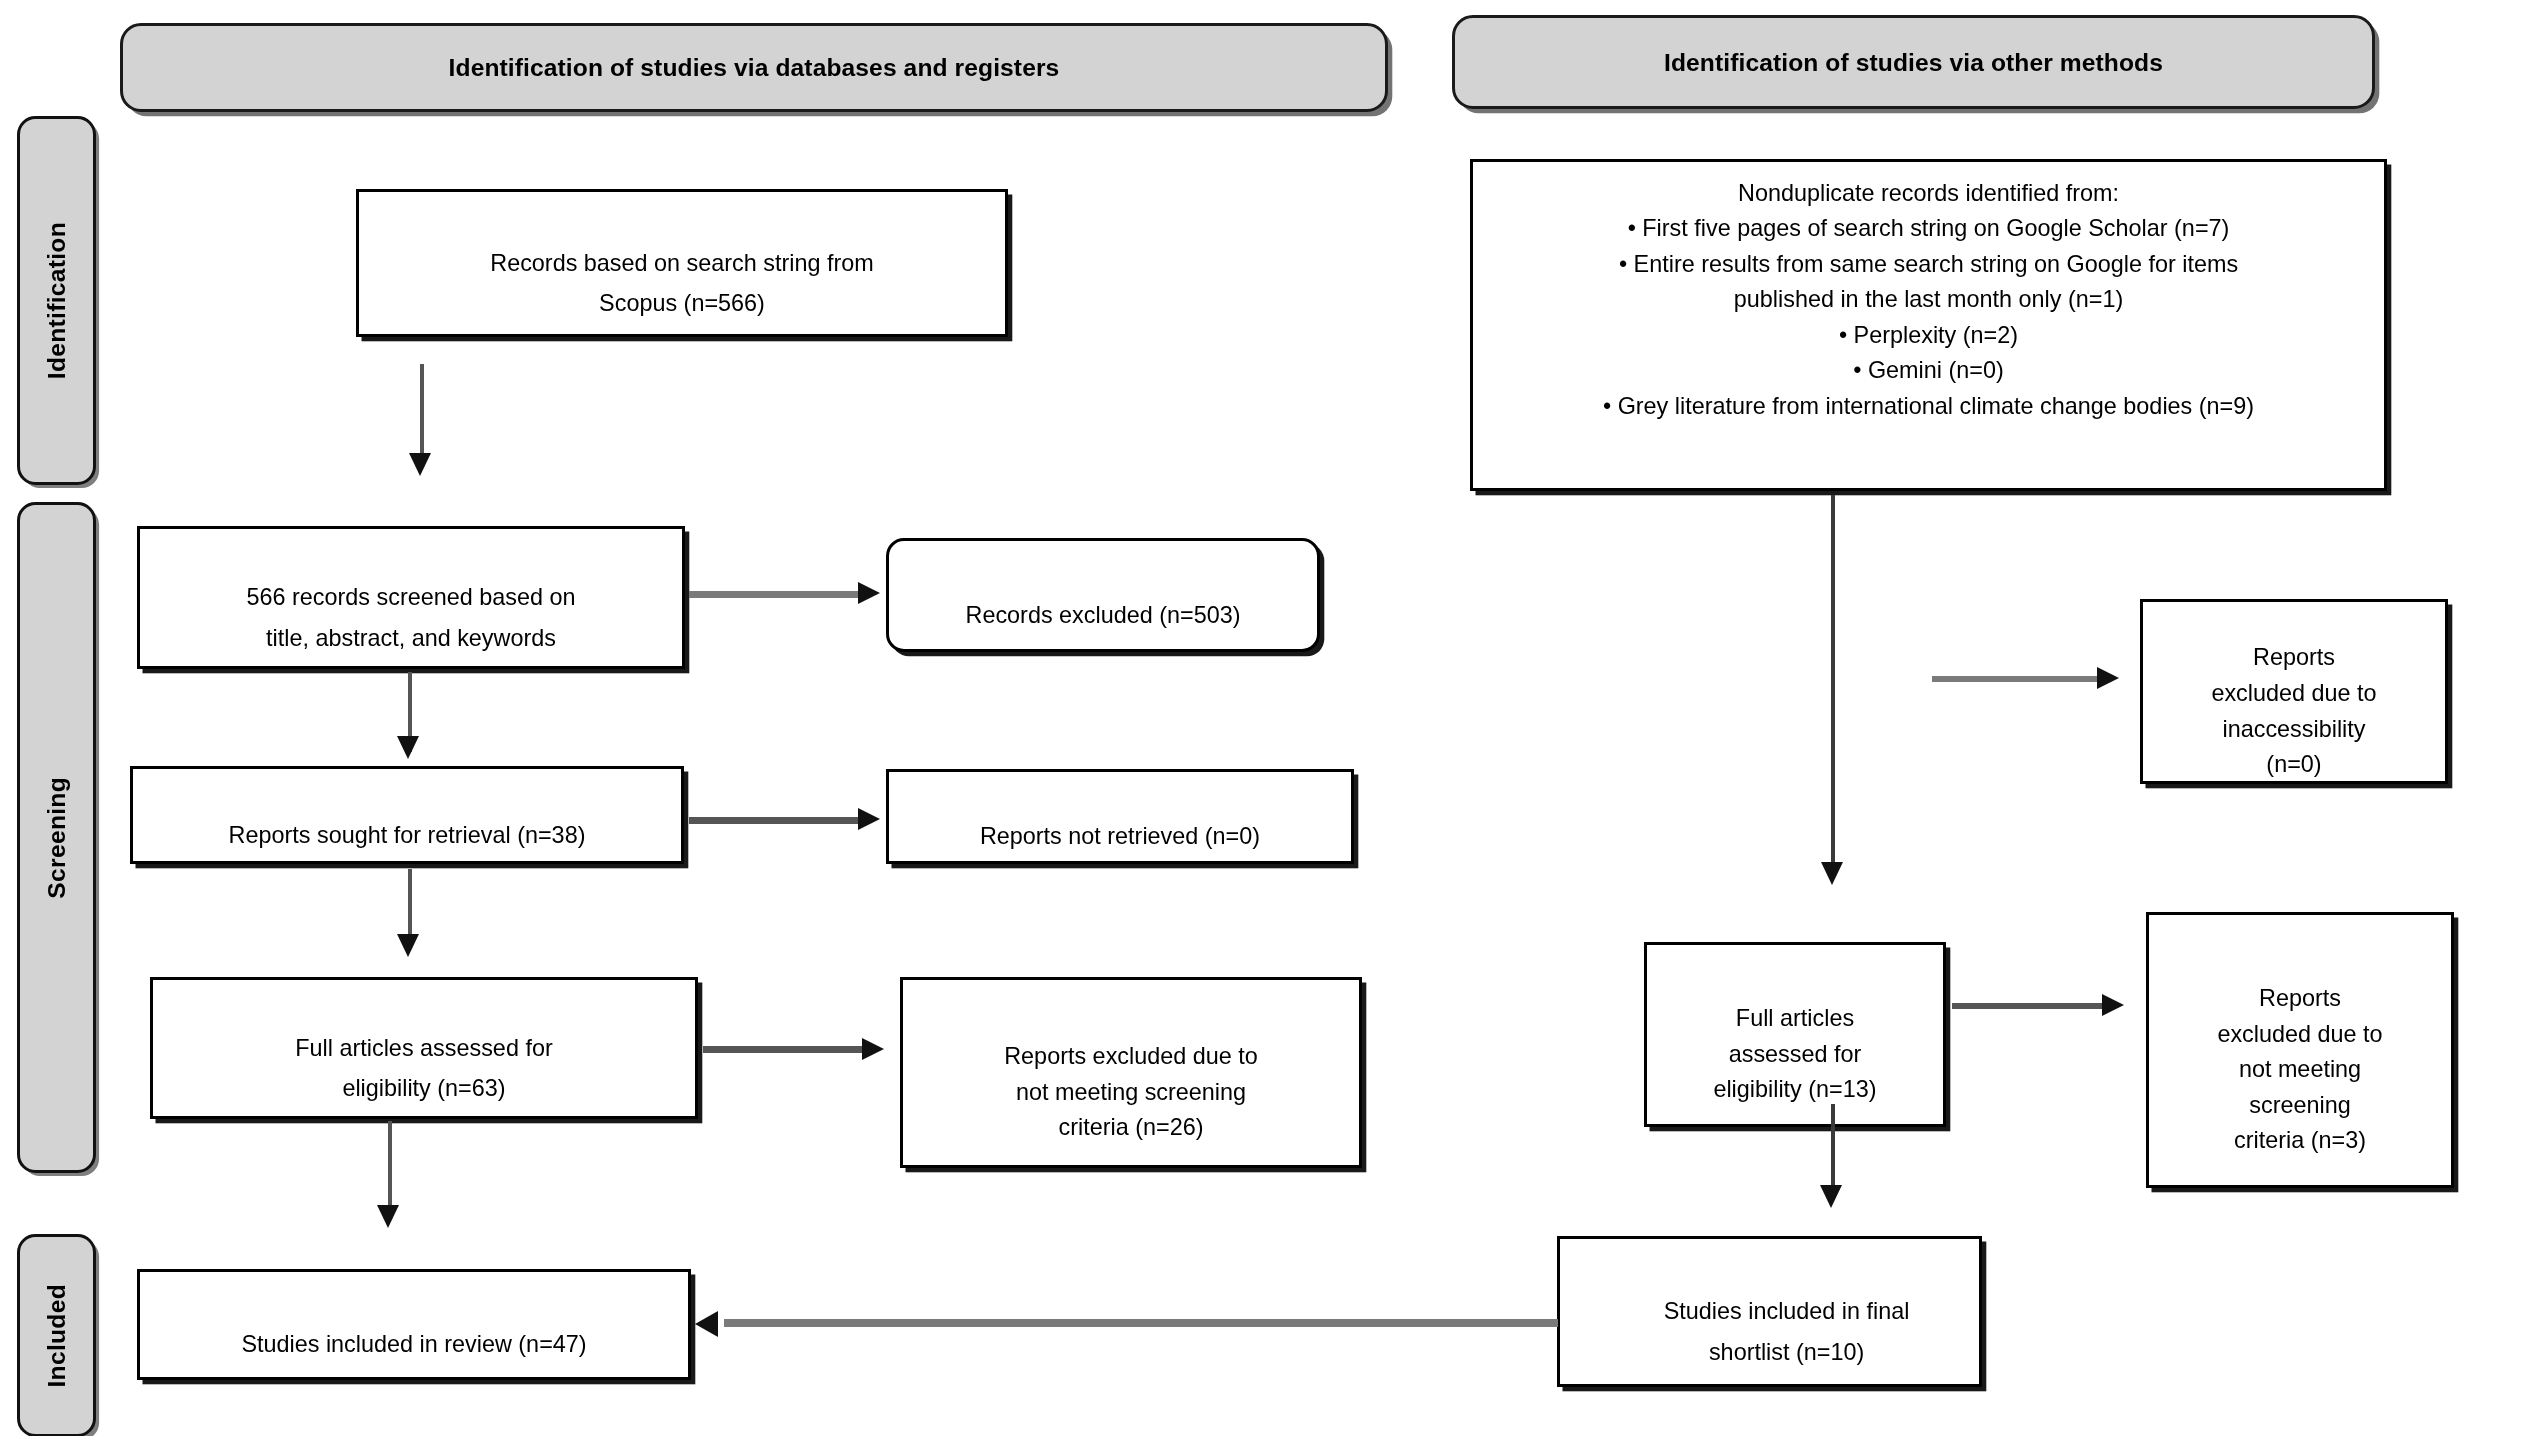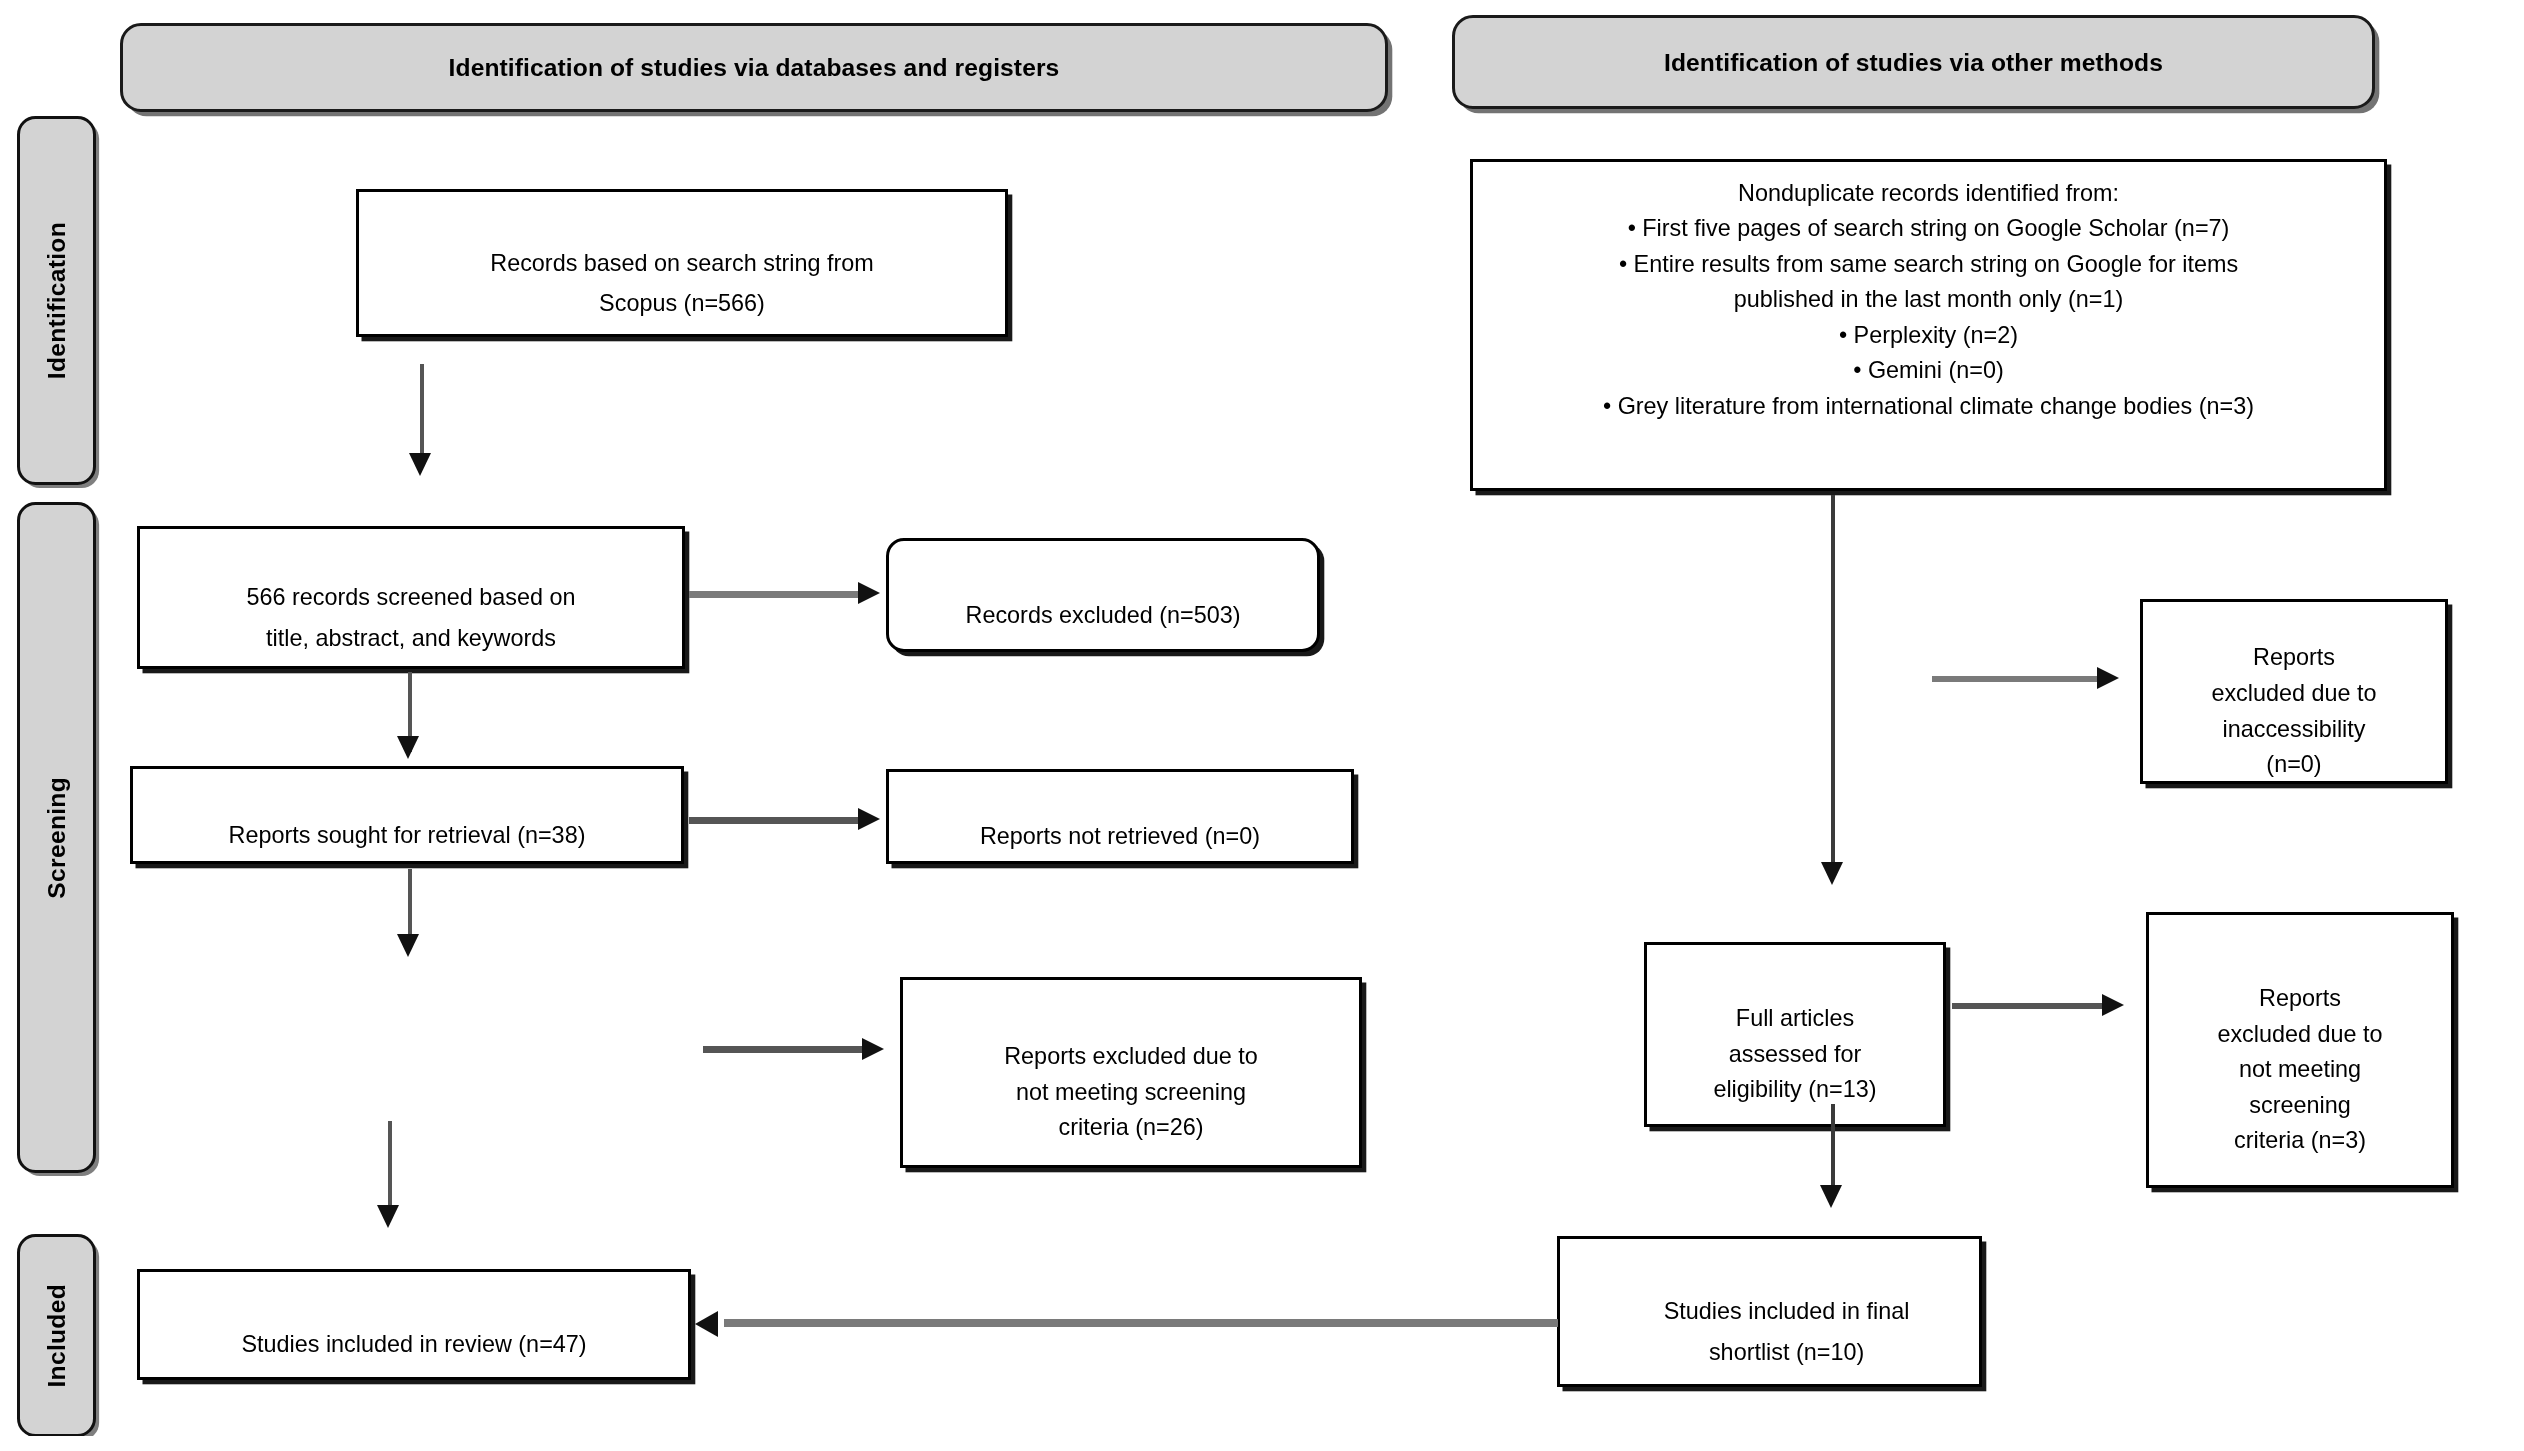--- a/index.html
+++ b/index.html
@@ -173,20 +173,24 @@
   <div class="abs line-h dark" style="left:689px; top:817px; width:172px; height:6.8px;"></div>
   <div class="abs arrow-right" style="left:858px; top:808px;"></div>
 
   <div class="abs flow-box" style="left:886px; top:769px; width:468px; height:95px;">
     <span class="box-text">Reports not retrieved (n=0)</span>
   </div>
 
   <div class="abs line-v" style="left:408px; top:869px; width:3.7px; height:80px;"></div>
   <div class="abs arrow-down" style="left:397px; top:934px;"></div>
 
+  <div class="abs flow-box" style="left:150px; top:977px; width:548px; height:142px;">
+    <span class="box-text">Full articles assessed for
+eligibility (n=63)</span>
+  </div>
 
   <div class="abs line-h dark" style="left:703px; top:1046px; width:163px; height:6.8px;"></div>
   <div class="abs arrow-right" style="left:862px; top:1038px;"></div>
 
   <div class="abs flow-box tight" style="left:900px; top:977px; width:462px; height:191px;">
     <span class="box-text">Reports excluded due to
 not meeting screening
 criteria (n=26)</span>
   </div>
 
@@ -198,21 +202,21 @@
   </div>
 
   <div class="abs flow-box bullets" style="left:1470px; top:159px; width:917px; height:332px;">
     <div class="bullet-list">
       <span class="lead">Nonduplicate records identified from:</span>
       <span class="bullet">• First five pages of search string on Google Scholar (n=7)</span>
       <span class="bullet">• Entire results from same search string on Google for items</span>
       <span class="bullet">published in the last month only (n=1)</span>
       <span class="bullet">• Perplexity (n=2)</span>
       <span class="bullet">• Gemini (n=0)</span>
-      <span class="bullet">• Grey literature from international climate change bodies (n=3)</span>
+      <span class="bullet">• Grey literature from international climate change bodies (n=9)</span>
     </div>
   </div>
 
   <div class="abs line-v dark" style="left:1831px; top:495px; width:3.7px; height:382px;"></div>
   <div class="abs arrow-down" style="left:1821px; top:862px;"></div>
 
   <div class="abs line-h" style="left:1932px; top:676px; width:169px; height:6.2px;"></div>
   <div class="abs arrow-right" style="left:2097px; top:667px;"></div>
 
   <div class="abs flow-box tight" style="left:2140px; top:599px; width:308px; height:185px;">

